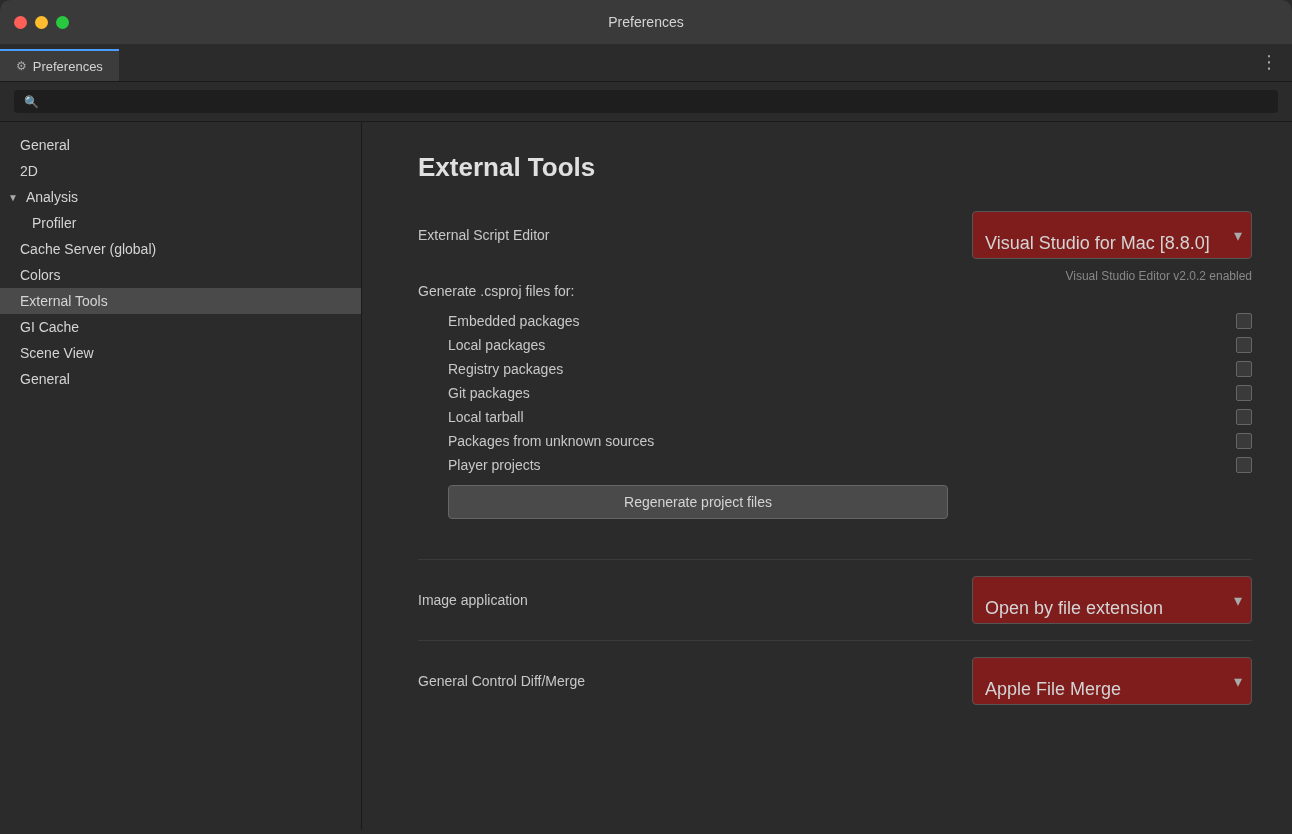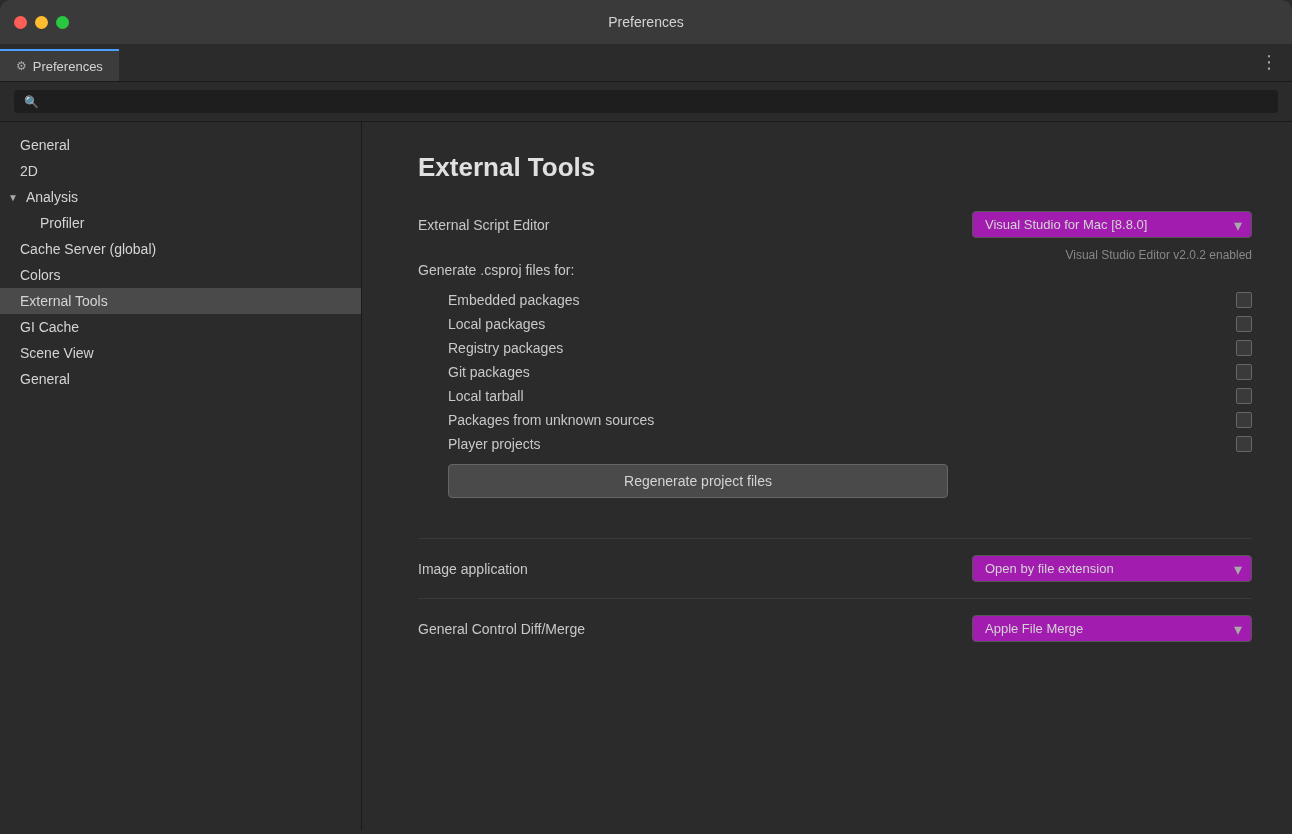--- a/index.html
+++ b/index.html
@@ -114,21 +114,21 @@
       overflow-y: auto;
       flex-shrink: 0;
     }
     .sidebar-item {
       padding: 5px 20px;
       font-size: 14px;
       color: #d4d4d4;
       cursor: pointer;
     }
     .sidebar-item.active { background: #4a4a4a; }
-    .sidebar-item.indented { padding-left: 40px; }
+    .sidebar-item.indented { padding-left: 32px; }
     .sidebar-item.with-arrow { padding-left: 8px; display: flex; align-items: center; gap: 4px; }
     .sidebar-arrow { font-size: 10px; color: #aaa; margin-right: 4px; }
 
     
     .content {
       flex: 1;
       background: #2b2b2b;
       padding: 30px 40px;
       overflow-y: auto;
     }
@@ -146,26 +146,26 @@
       justify-content: space-between;
       margin-bottom: 10px;
     }
     .setting-label {
       font-size: 14px;
       color: #c8c8c8;
     }
 
     
     .dropdown {
-      background: #a21caf;
+      background: #7f1d1d;
       border: 1px solid #555;
       border-radius: 4px;
-      padding: 5px 30px 5px 12px;
-      color: #d4d4d4;
-      font-size: 13px;
+      padding: 21px 30px 5px 12px;
+      color: #d4d4d4;
+      font-size: 18px;
       appearance: none;
       cursor: pointer;
       min-width: 280px;
       position: relative;
     }
     .dropdown-wrap {
       position: relative;
       display: inline-block;
     }
     .dropdown-wrap::after {

